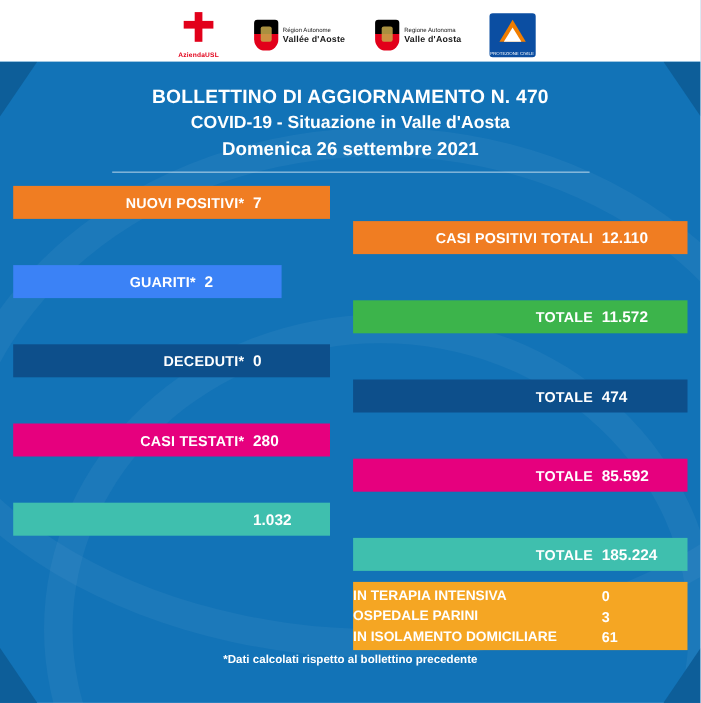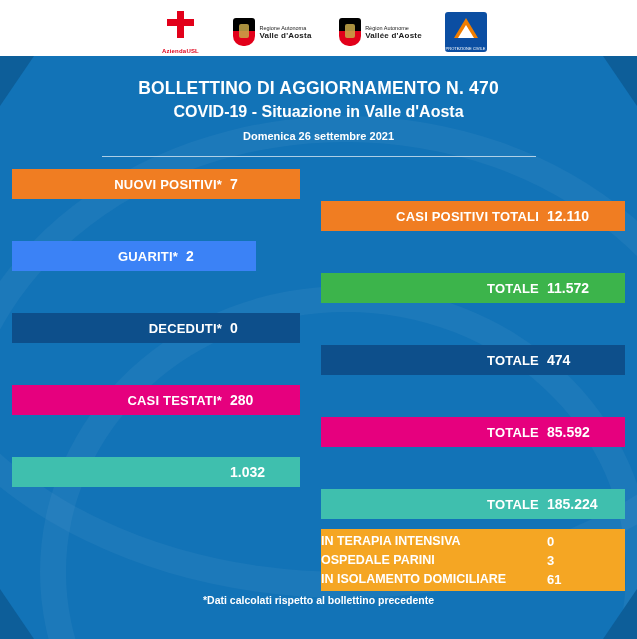--- a/index.html
+++ b/index.html
@@ -207,21 +207,21 @@
     font-weight: bold;
     letter-spacing: 0.2px;
     line-height: 24px;
   }
   .title-sub {
     font-size: 16px;
     font-weight: bold;
     line-height: 23px;
   }
   .title-date {
-    font-size: 11px;
+    font-size: 17px;
     font-weight: bold;
     line-height: 22px;
     margin-top: 2px;
   }
   .divider {
     width: 434px;
     height: 1px;
     background: rgba(255,255,255,0.65);
     margin: 9px auto 0 auto;
   }
@@ -333,30 +333,30 @@
     <div class="logo logo-usl">
       <div class="cross-box"></div>
       <div class="cross-v"></div>
       <div class="cross-h"></div>
       <div class="usl-text">AziendaUSL</div>
     </div>
 
     <div class="logo logo-region">
       <div class="shield black-red"></div>
       <div class="reg-txt">
-        <span>Regione Autonoma</span>
-        <b>Valle d'Aosta</b>
+        <span>Région Autonome</span>
+        <b>Vallée d'Aoste</b>
       </div>
     </div>
 
     <div class="logo logo-region">
       <div class="shield black-red"></div>
       <div class="reg-txt">
-        <span>Région Autonome</span>
-        <b>Vallée d'Aoste</b>
+        <span>Regione Autonoma</span>
+        <b>Valle d'Aosta</b>
       </div>
     </div>
 
     <div class="logo logo-pc">
       <div class="pc-box"></div>
       <div class="pc-tri"></div>
       <div class="pc-tri2"></div>
       <div class="pc-label">PROTEZIONE CIVILE</div>
     </div>
   </div>

